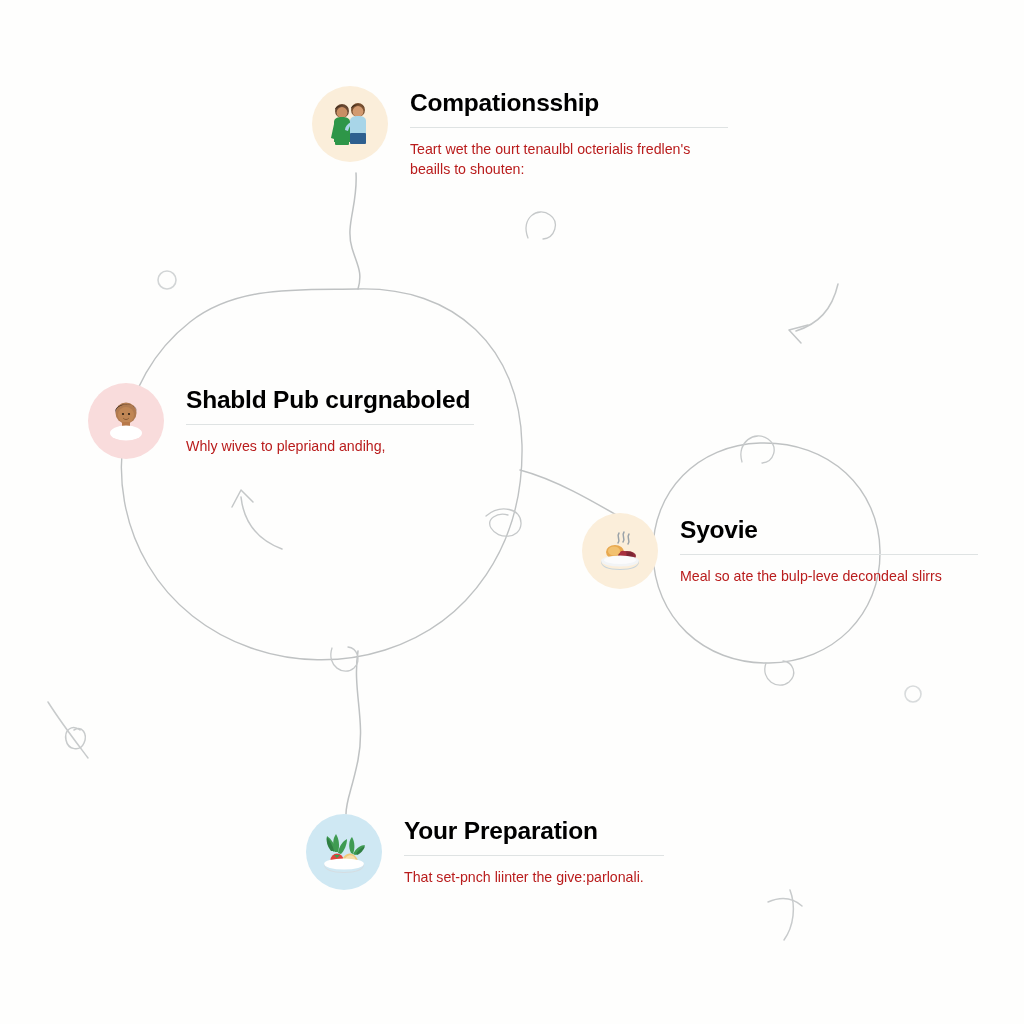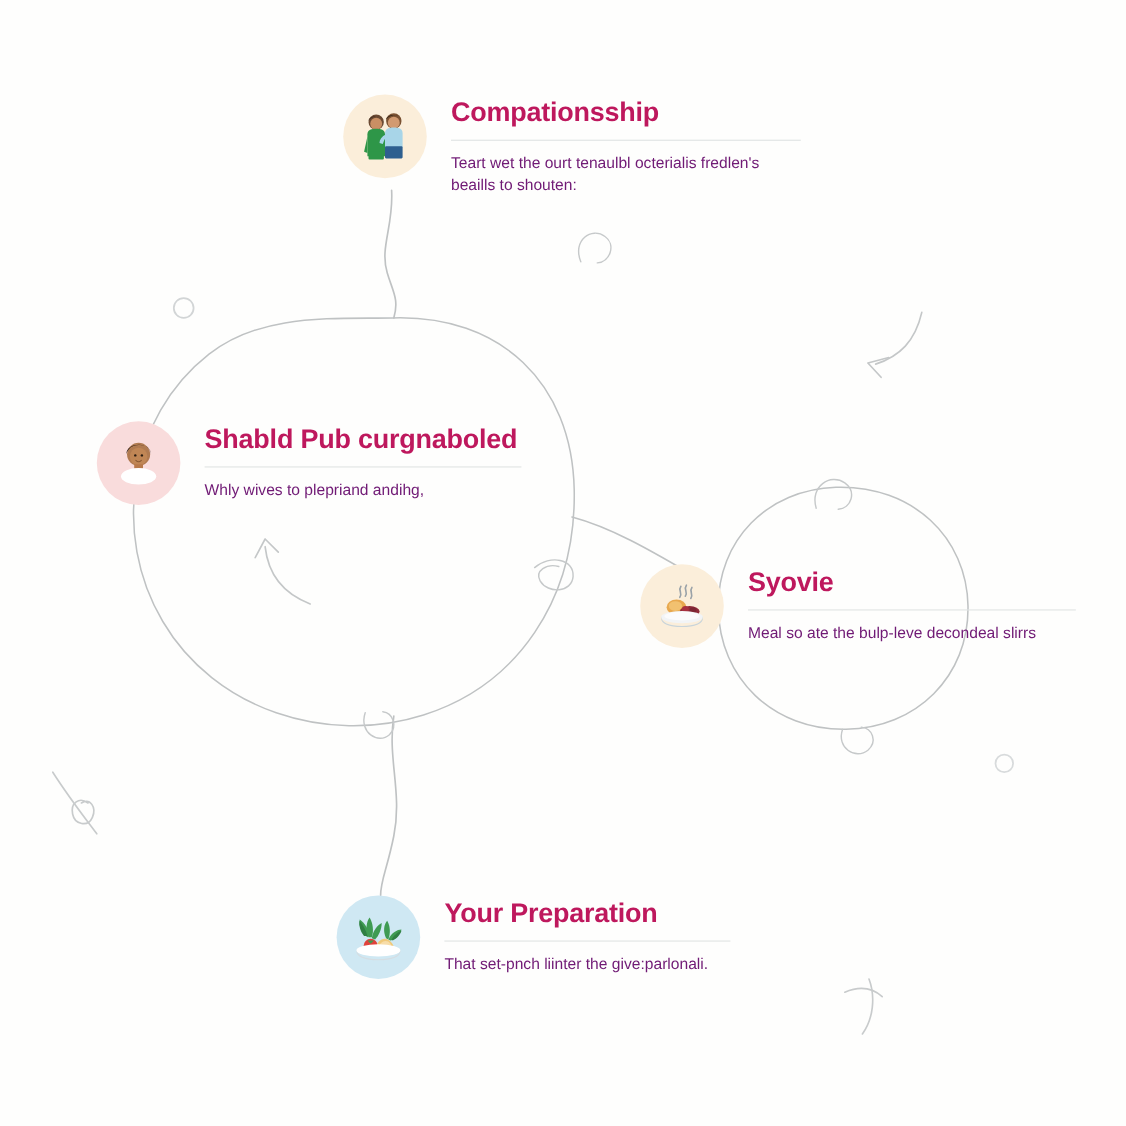--- a/index.html
+++ b/index.html
@@ -52,38 +52,38 @@
     box-sizing: border-box;
   }
   .node-icon svg { display: block; }
 
   .node-body {
     padding-left: 22px;
     padding-top: 4px;
   }
 
   .node-title {
-    color: #be185d;
+    color: #000000;
     font-size: 24.5px;
     font-weight: bold;
     letter-spacing: -0.2px;
     line-height: 1.05;
     white-space: nowrap;
     margin: 0;
   }
 
   .node-rule {
     margin-top: 11px;
     height: 1px;
     background: #dfe3e3;
   }
 
   .node-desc {
     margin-top: 11px;
-    color: #701a75;
+    color: #b91c1c;
     font-size: 14.2px;
     line-height: 1.42;
     max-width: 100%;
   }
   .node-desc span { display: block; }
 
   
   #node-companionship { left: 312px; top: 86px; }
   #node-companionship .node-icon { background: #fbeeda; }
   #node-companionship .node-body  { width: 318px; }

